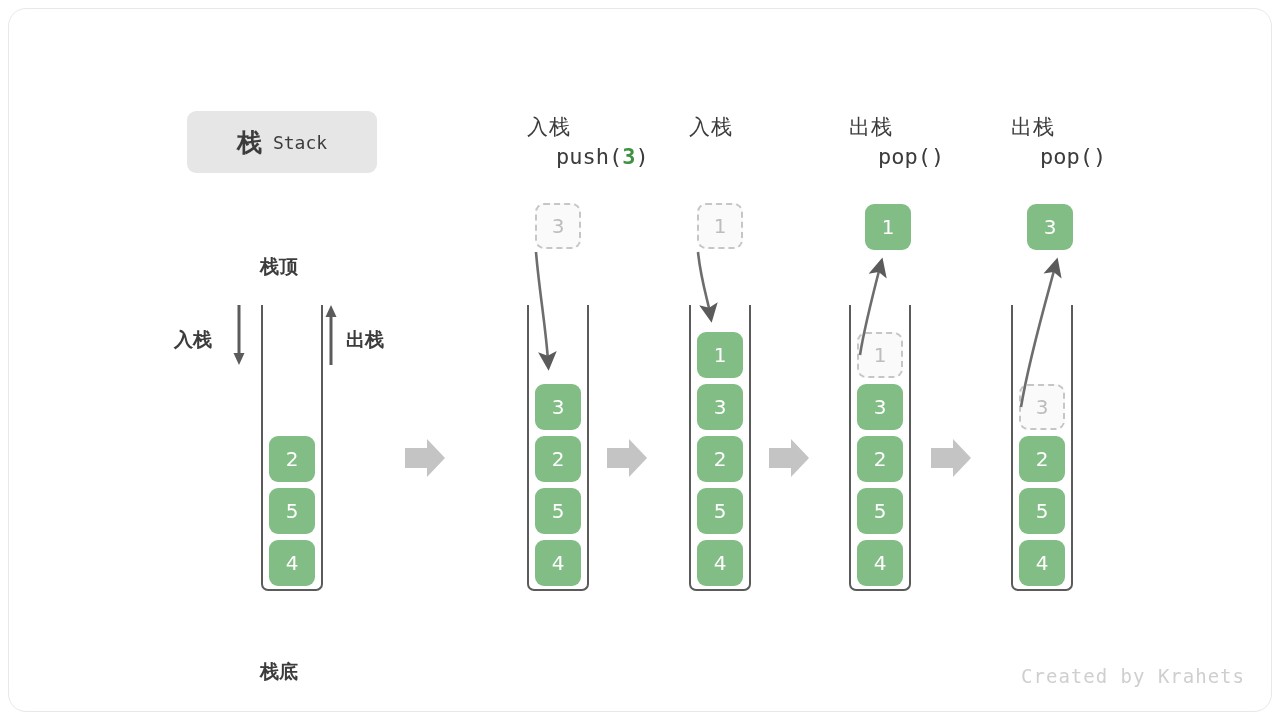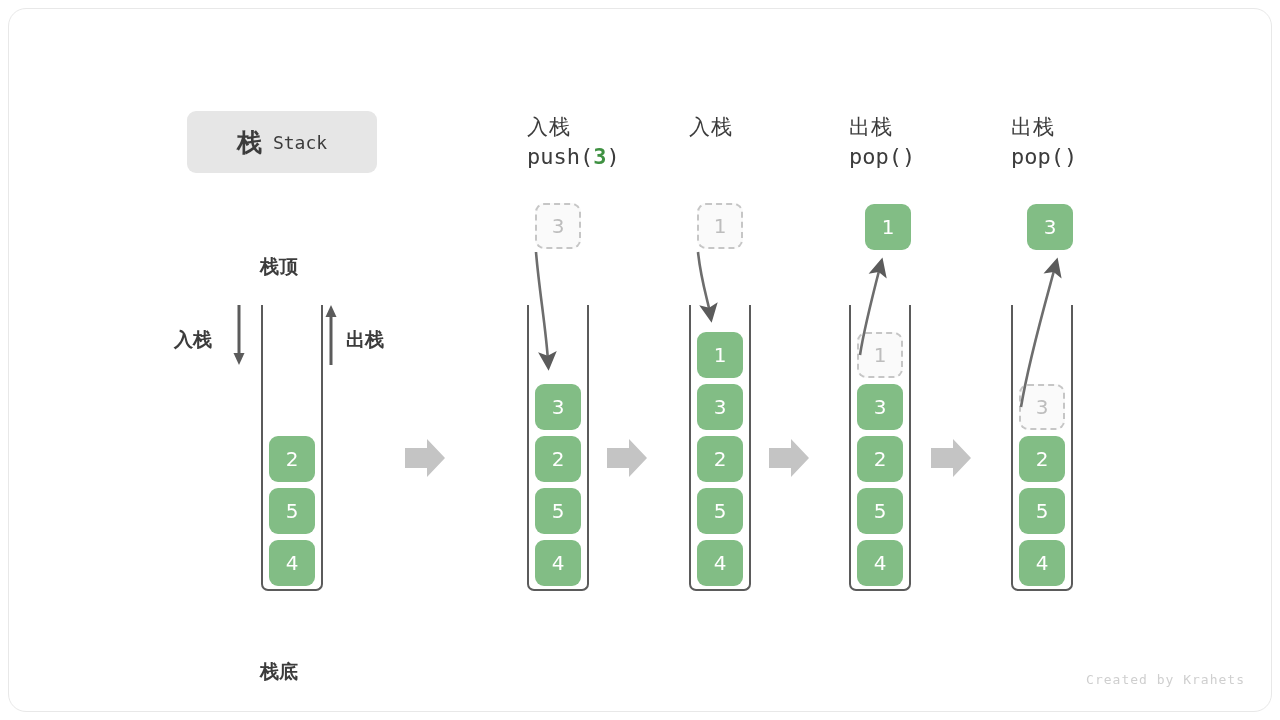--- a/index.html
+++ b/index.html
@@ -84,20 +84,21 @@
     line-height: 26px;
     letter-spacing: 1px;
   }
   .step-head .code {
     font-family: "DejaVu Sans Mono", monospace;
     font-size: 22px;
     color: #3c3c3c;
     display: block;
     line-height: 34px;
     letter-spacing: 0px;
+    margin-left: 29px;
   }
   .step-head .code .arg {
     color: #3f9142;
     font-weight: bold;
   }
 
   
   .stack-col { position: absolute; top: 0; width: 170px; height: 704px; }
   .stack-box {
     position: absolute;
@@ -165,21 +166,21 @@
     width: 1264px; height: 704px;
     pointer-events: none;
   }
 
   
   #credit {
     position: absolute;
     right: 26px;
     bottom: 24px;
     font-family: "DejaVu Sans Mono", monospace;
-    font-size: 13px;
+    font-size: 19px;
     color: #cfcfcf;
     letter-spacing: 1px;
   }
 </style>
 </head>
 <body>
 
 <div id="canvas">
 
   <div id="title-chip">

